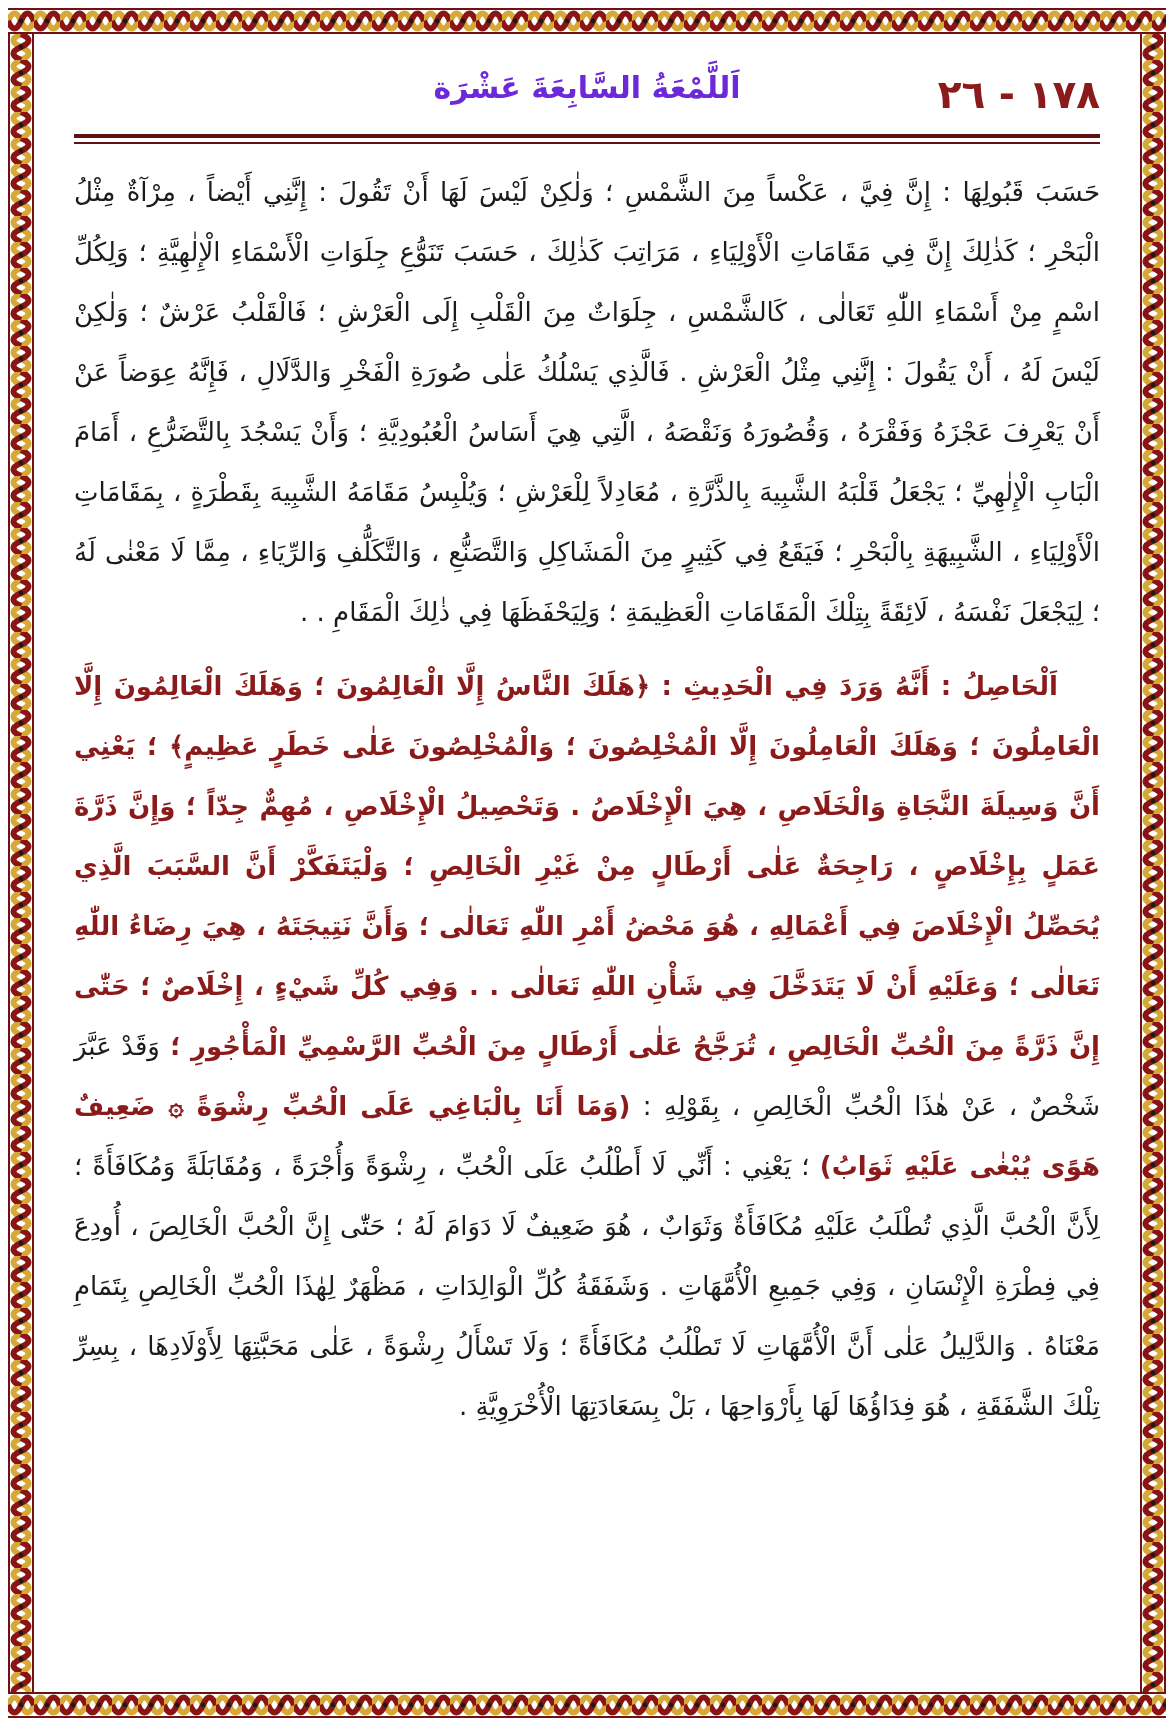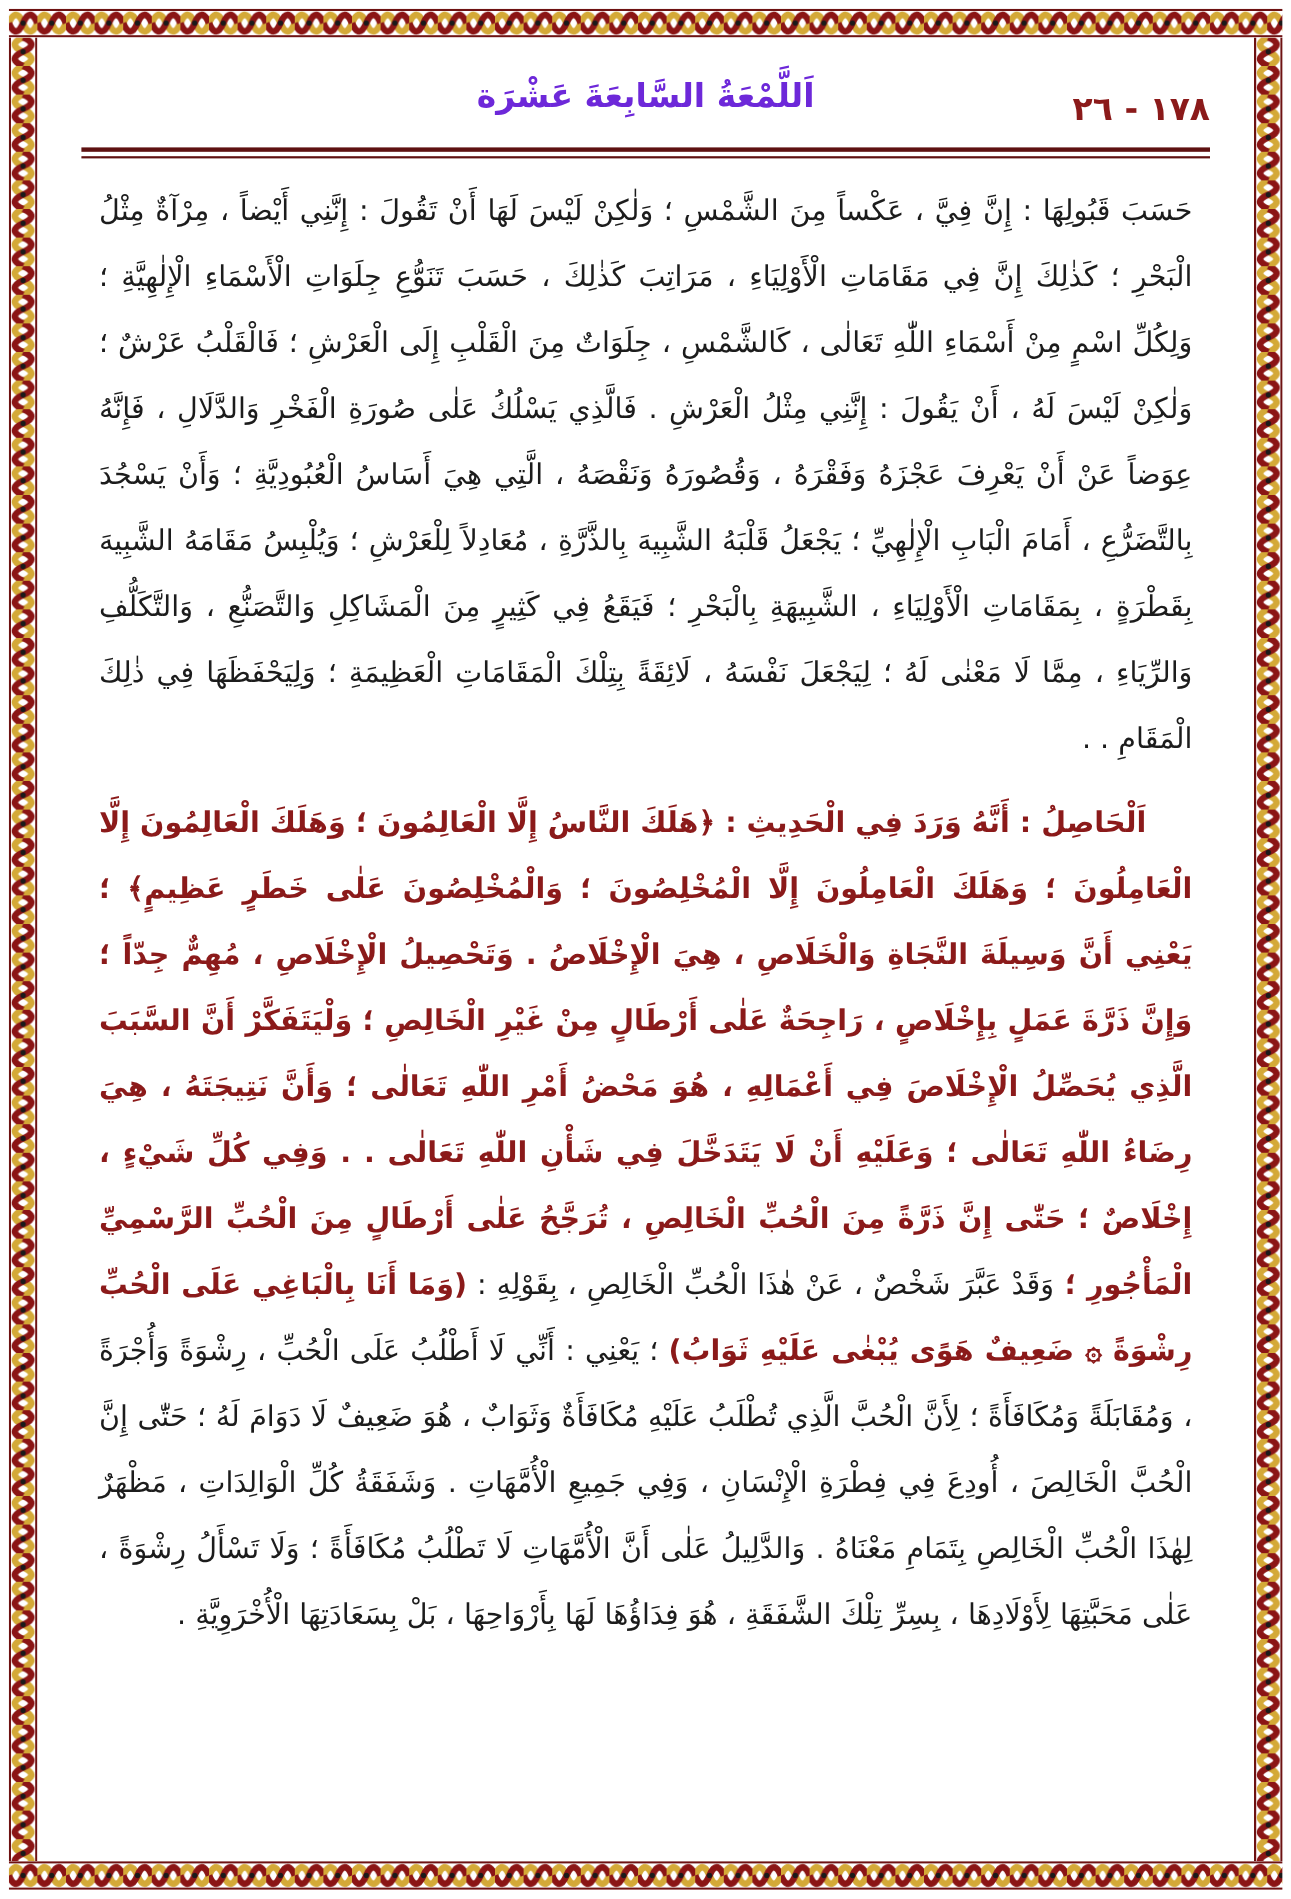--- a/index.html
+++ b/index.html
@@ -18,43 +18,42 @@
   .strip.right  { top:34px;   right:8px; width:26px;   height:1658px; }
 
   .content {
     position:absolute;
     left:74px; right:74px; top:58px; bottom:48px;
     direction:rtl;
   }
   .page-header { position:relative; height:66px; }
   .page-number {
     position:absolute; right:0; top:14px;
-    color:#8b1a1a; font-weight:bold; font-size:30px;
+    color:#8b1a1a; font-weight:bold; font-size:39px;
     letter-spacing:1px;
-    margin-top:10px;
   }
   .page-title {
     margin:0; padding-top:12px;
     text-align:center;
     color:#6d28d9; font-weight:bold; font-size:30px;
   }
   .header-rule {
     margin-top:10px;
     height:4px;
     border-top:4px solid #5e1111;
     border-bottom:2px solid #5e1111;
   }
   .body-text {
     margin-top:18px;
     font-size:26px;
     line-height:60px;
     text-align:justify;
     color:#1c1c1c;
   }
-  .para { margin:16px; }
+  .para { margin:0; }
   .para.indent { margin-top:14px; text-indent:42px; }
   .run-black { color:#1c1c1c; }
   .run-red   { color:#8b1a1a; font-weight:bold; }
 </style>
 </head>
 <body>
 
 <div class="page">
 
   <svg class="strip top" xmlns="http://www.w3.org/2000/svg">

